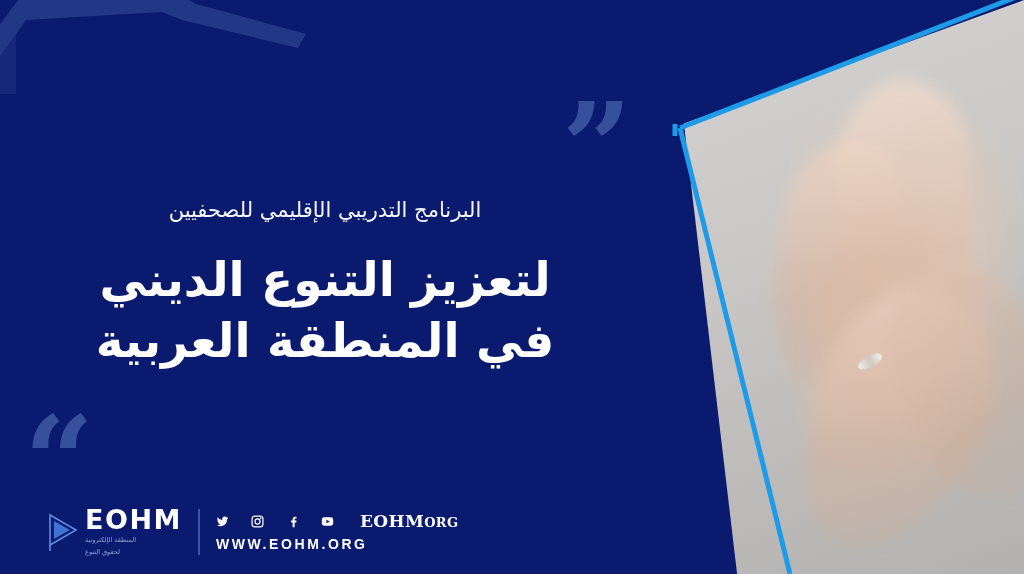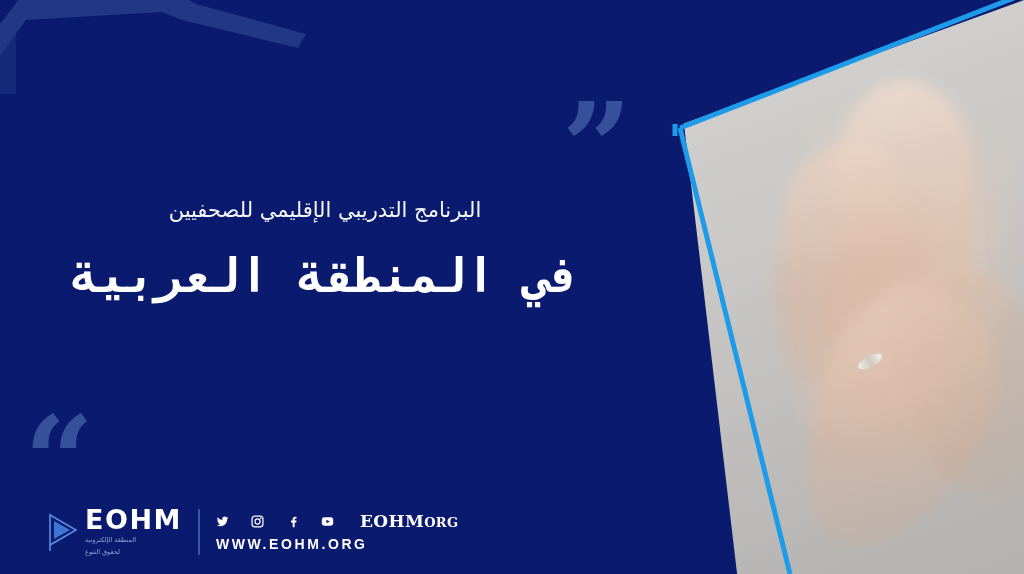--- a/index.html
+++ b/index.html
@@ -129,21 +129,21 @@
     opacity:0.97;
   }
   .headline {
     margin-top:26px;
     color:#ffffff;
     font-size:47px;
     font-weight:700;
     line-height:1.28;
     letter-spacing:0.2px;
   }
-  .headline .l2 { display:block;font-family:Liberation Mono, monospace; }
+  .headline .l2 { display:block; }
 
   
   .footer {
     position:absolute;
     left:48px; bottom:16px;
     display:flex;
     align-items:center;
     gap:16px;
   }
   .logo-lockup {
@@ -220,20 +220,21 @@
     <svg class="cyan-line" viewBox="0 0 380 574" preserveAspectRatio="none">
       <path d="M36 128 L380 -6" stroke="#1e9be8" stroke-width="5" fill="none"></path>
       <path d="M36 128 L146 574" stroke="#1e9be8" stroke-width="5" fill="none"></path>
       <path d="M31 124 L31 136" stroke="#1e9be8" stroke-width="5" fill="none"></path>
     </svg>
   </div>
 
   <div class="text-block">
     <div class="eyebrow">البرنامج التدريبي الإقليمي للصحفيين</div>
     <div class="headline">
+      <span class="l1">لتعزيز التنوع الديني</span>
       <span class="l2">في المنطقة العربية</span>
     </div>
   </div>
 
   <div class="footer">
 
     <div class="logo-lockup">
       <svg class="logo-mark" viewBox="0 0 30 42">
         <path d="M2 4 L28 19 L2 34 Z" fill="none" stroke="#5b8ce0" stroke-width="1.6"></path>
         <path d="M6 10 L22 19 L6 28 Z" fill="#3f74d4"></path>

